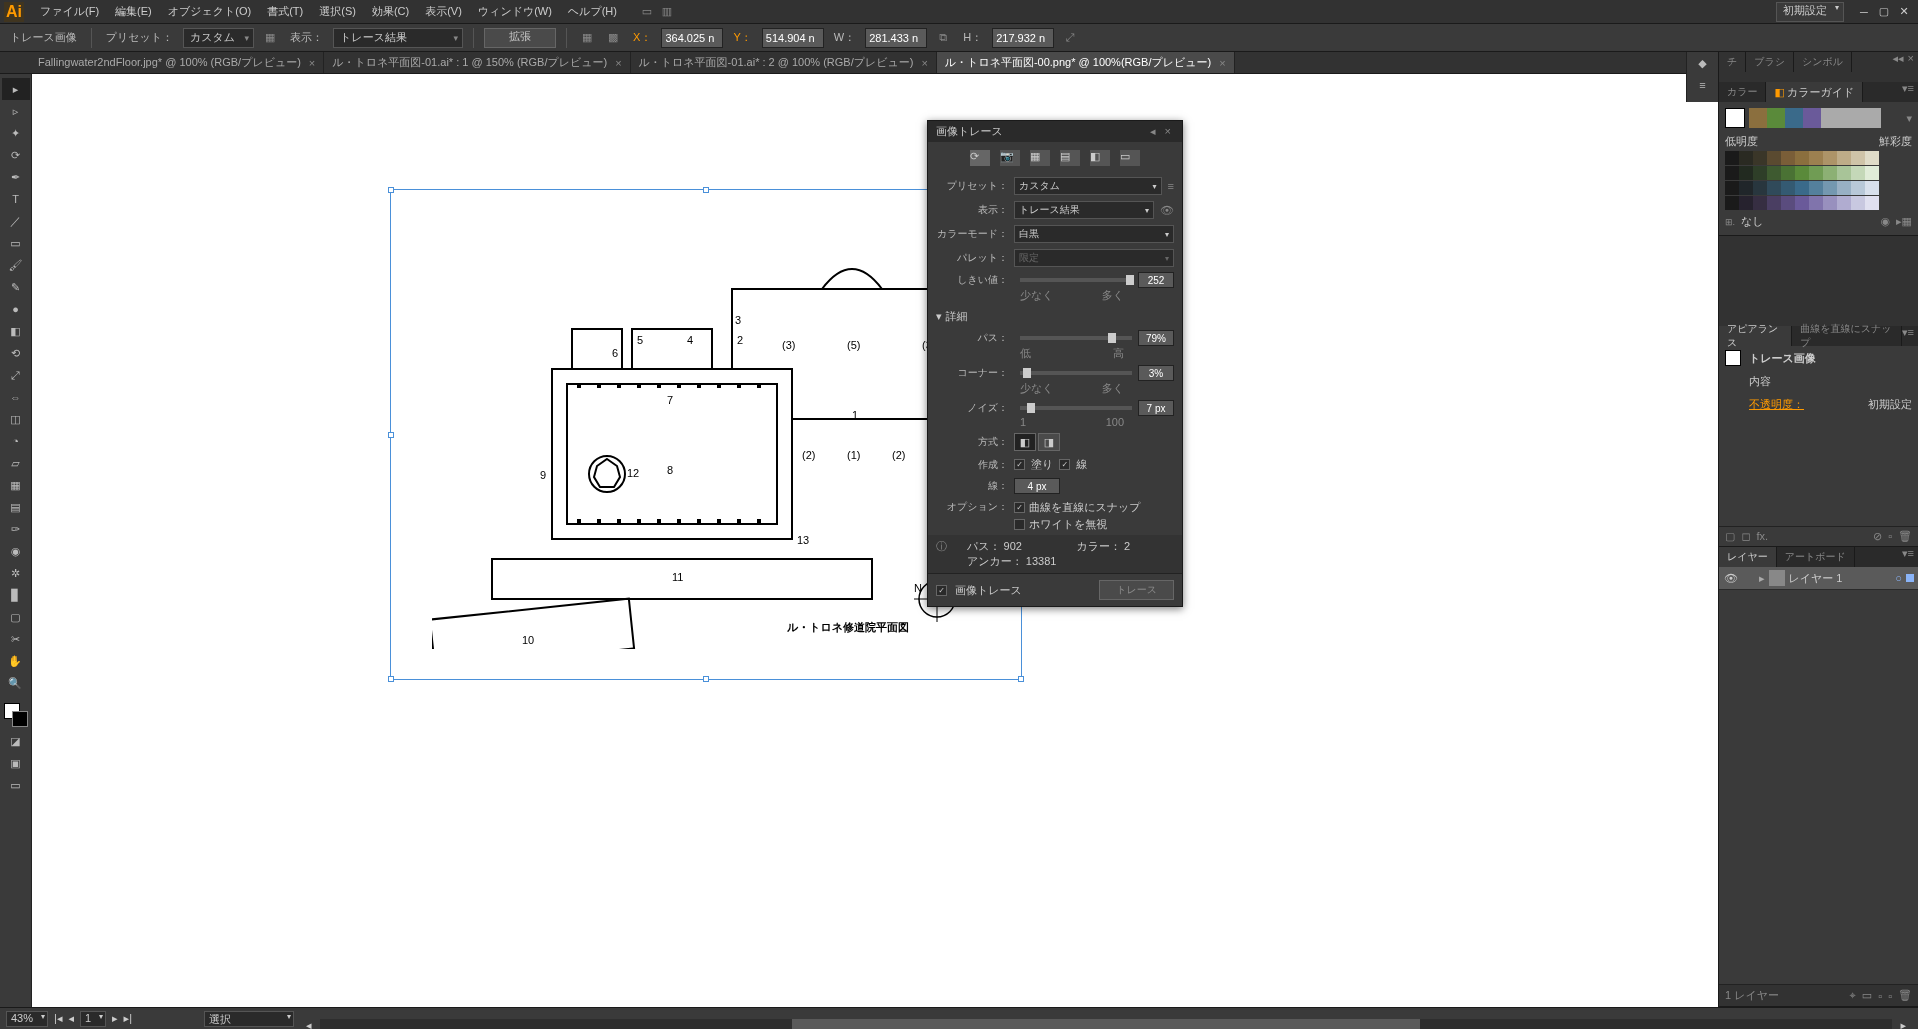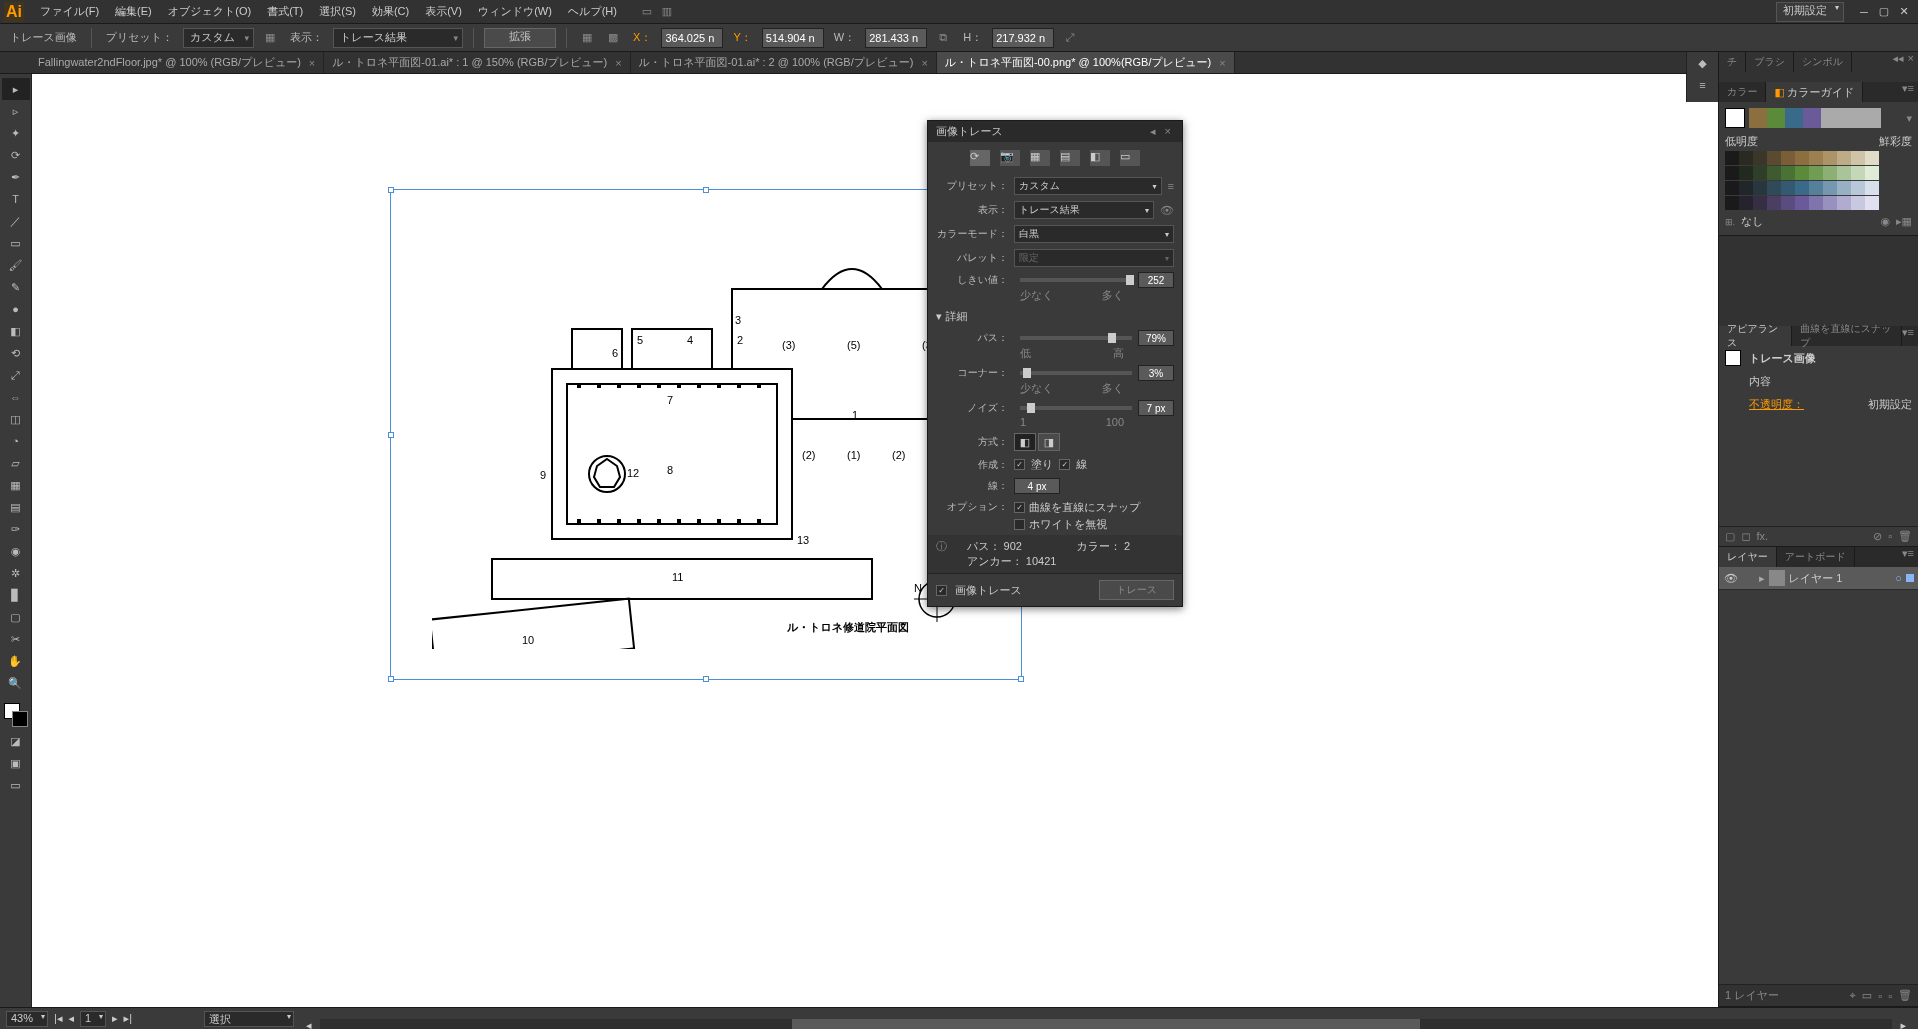--- a/index.html
+++ b/index.html
@@ -566,21 +566,21 @@
       <div style="display:flex;gap:4px;align-items:center;margin-top:2px;">
           <div class="trace-cb"></div>
           <span>ホワイトを無視</span>
         </div>
     </div>
   </div>
   <div class="trace-info">
     <span style="color:#888;">ⓘ</span>
     <div>
       <div><span>パス：</span> <span>902</span></div>
-      <div><span>アンカー：</span> <span>10421</span></div>
+      <div><span>アンカー：</span> <span>13381</span></div>
     </div>
     <div><span>カラー：</span> <span>2</span></div>
   </div>
   <div class="trace-footer">
     <div class="trace-cb">✓</div>
     <span>画像トレース</span>
     <div class="trace-footer-btn">トレース</div>
   </div>
 </div>
 

